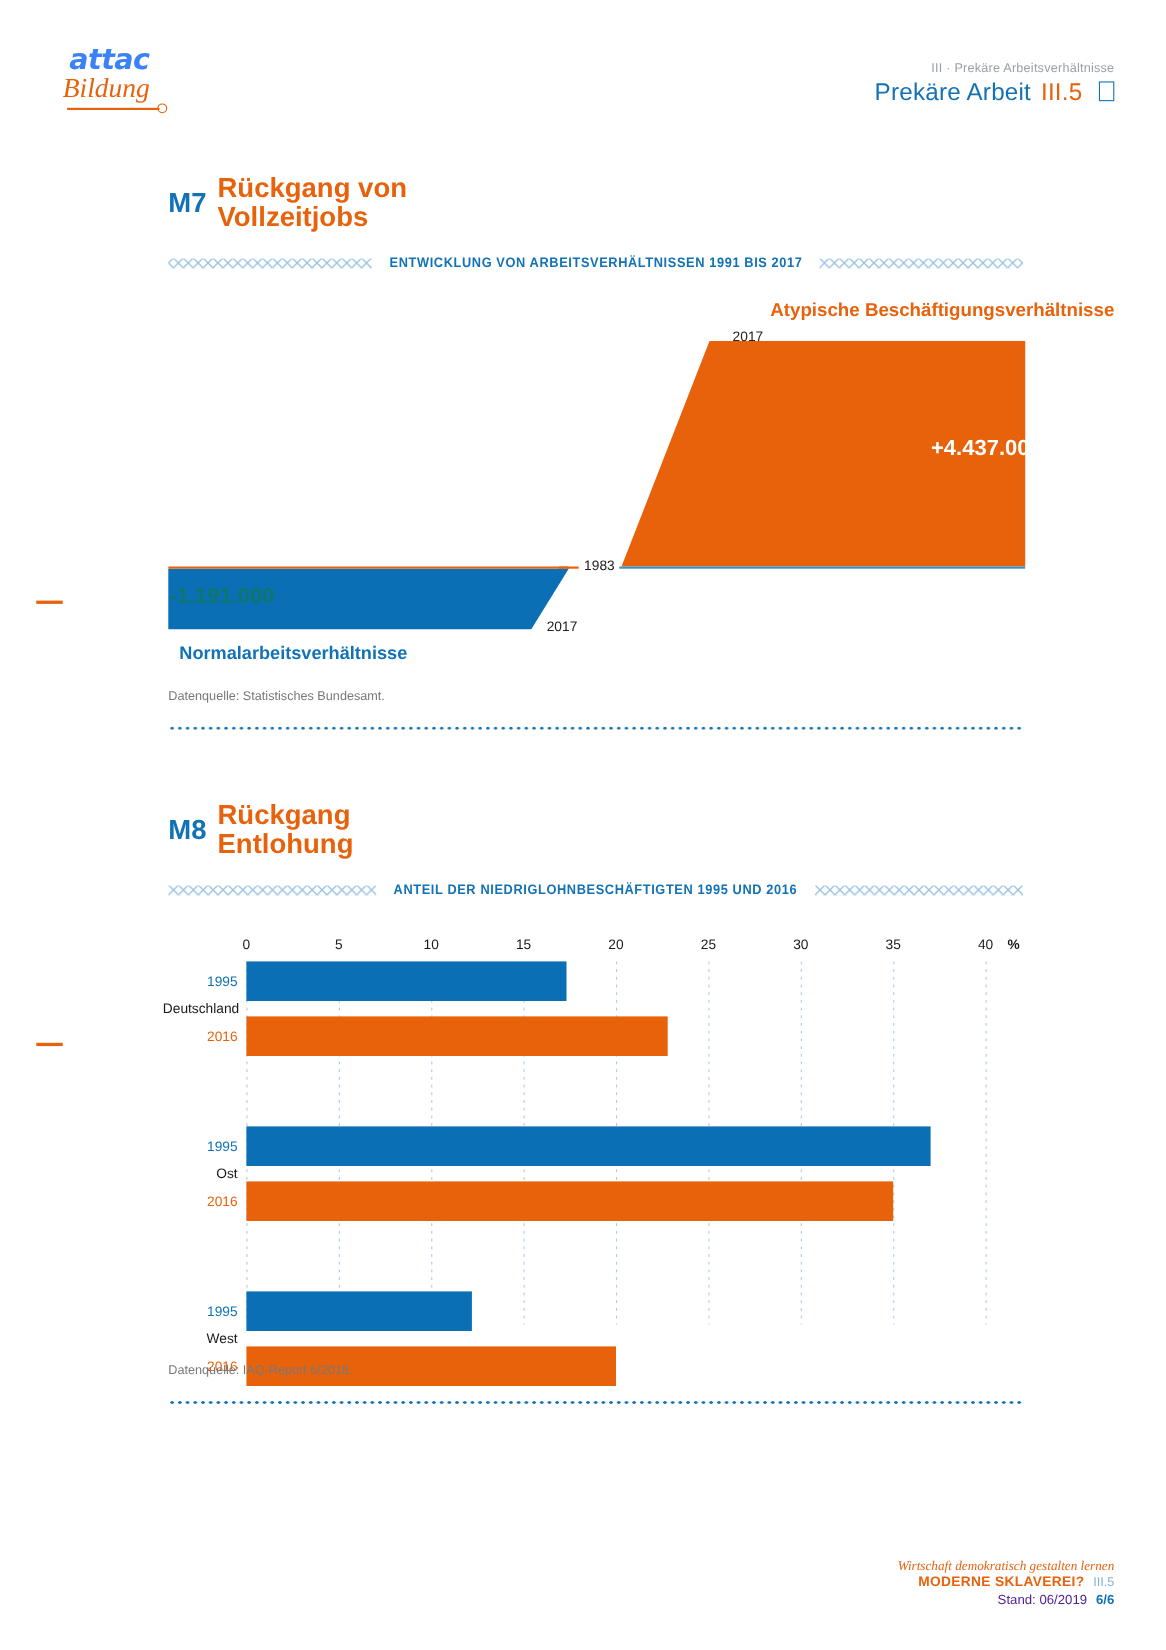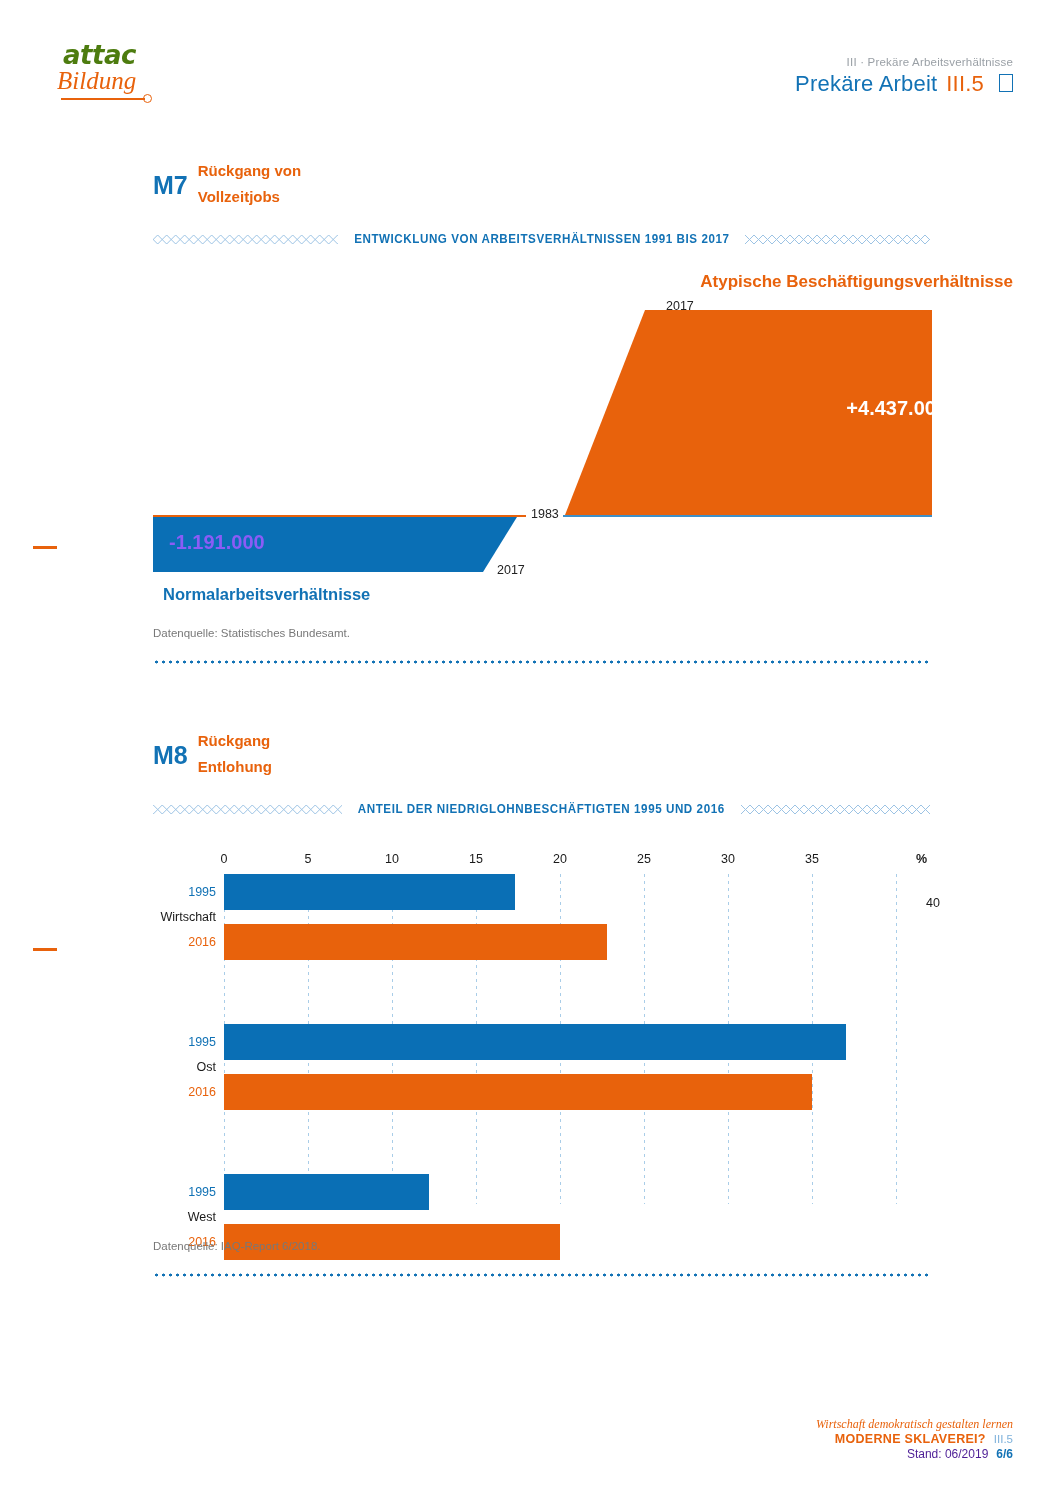--- a/index.html
+++ b/index.html
@@ -28,21 +28,21 @@
     left: 57px;
     top: 42px;
     width: 140px;
     height: 60px;
   }
   .logo-attac {
     font-family: "DejaVu Sans", sans-serif;
     font-style: italic;
     font-weight: bold;
     font-size: 26px;
-    color: #4d7c0f;
+    color: #3b82f6;
     letter-spacing: -0.5px;
     line-height: 26px;
     display: block;
     margin-left: 6px;
   }
   .logo-bildung {
     font-family: "Liberation Serif", serif;
     font-style: italic;
     font-size: 25px;
     color: #E8620C;
@@ -114,21 +114,21 @@
     gap: 10px;
   }
   .sec-code {
     font-size: 25px;
     font-weight: bold;
     color: #1272B5;
     line-height: 24px;
     padding-top: 15px;
   }
   .sec-title {
-    font-size: 15px;
+    font-size: 25px;
     font-weight: bold;
     color: #E8620C;
     line-height: 26px;
   }
 
   
   .divider {
     position: absolute;
     left: 153px;
     width: 777px;
@@ -205,25 +205,25 @@
   .c1-val-orange {
     position: absolute;
     right: 113px;
     top: 397px;
     font-size: 20px;
     font-weight: bold;
     color: #ffffff;
   }
   .c1-val-blue {
     position: absolute;
-    left: 169px;
+    left: 154px;
     top: 531px;
     font-size: 20px;
     font-weight: bold;
-    color: #8b5cf6;
+    color: #0f766e;
   }
 
   
   .src {
     position: absolute;
     left: 153px;
     font-size: 11.5px;
     color: #787878;
   }
   .dotrule {
@@ -430,41 +430,41 @@
   <div class="c2">
     <div class="c2-axis" id="axis-ticks">
         <span class="c2-tick" style="left: 0px;">0</span>
         <span class="c2-tick" style="left: 84px;">5</span>
         <span class="c2-tick" style="left: 168px;">10</span>
         <span class="c2-tick" style="left: 252px;">15</span>
         <span class="c2-tick" style="left: 336px;">20</span>
         <span class="c2-tick" style="left: 420px;">25</span>
         <span class="c2-tick" style="left: 504px;">30</span>
         <span class="c2-tick" style="left: 588px;">35</span>
-        <span class="c2-tick" style="left: 709px; margin-top: 44px;">40</span>
+        <span class="c2-tick" style="left: 672px;">40</span>
       </div>
     <div class="c2-unit">%</div>
     <div class="c2-grid" id="grid-lines">
         <div class="c2-gline" style="left: 0px;"></div>
         <div class="c2-gline" style="left: 84px;"></div>
         <div class="c2-gline" style="left: 168px;"></div>
         <div class="c2-gline" style="left: 252px;"></div>
         <div class="c2-gline" style="left: 336px;"></div>
         <div class="c2-gline" style="left: 420px;"></div>
         <div class="c2-gline" style="left: 504px;"></div>
         <div class="c2-gline" style="left: 588px;"></div>
         <div class="c2-gline" style="left: 672px;"></div>
       </div>
     <div class="c2-rows" id="bar-rows">
         <div style="position: relative; height: 86px; margin-bottom: 64px;">
           <div class="bar b1995" style="top: 0px; width: 290.64px; background: rgb(10, 111, 181);"></div>
           <div class="yr-label yr-1995" style="left: 148px; top: 11px; color: rgb(18, 114, 181);">1995</div>
           <div class="bar b2016" style="top: 50px; width: 383.04px; background: rgb(232, 98, 12);"></div>
           <div class="yr-label yr-2016" style="left: 148px; top: 61px; color: rgb(232, 98, 12);">2016</div>
-          <div class="grp-label" style="left: 148px; top: 36px;">Wirtschaft</div>
+          <div class="grp-label" style="left: 148px; top: 36px;">Deutschland</div>
         </div>
         <div style="position: relative; height: 86px; margin-bottom: 64px;">
           <div class="bar b1995" style="top: 0px; width: 621.6px; background: rgb(10, 111, 181);"></div>
           <div class="yr-label yr-1995" style="left: 148px; top: 11px; color: rgb(18, 114, 181);">1995</div>
           <div class="bar b2016" style="top: 50px; width: 588px; background: rgb(232, 98, 12);"></div>
           <div class="yr-label yr-2016" style="left: 148px; top: 61px; color: rgb(232, 98, 12);">2016</div>
           <div class="grp-label" style="left: 148px; top: 36px;">Ost</div>
         </div>
         <div style="position: relative; height: 86px; margin-bottom: 64px;">
           <div class="bar b1995" style="top: 0px; width: 204.96px; background: rgb(10, 111, 181);"></div>

